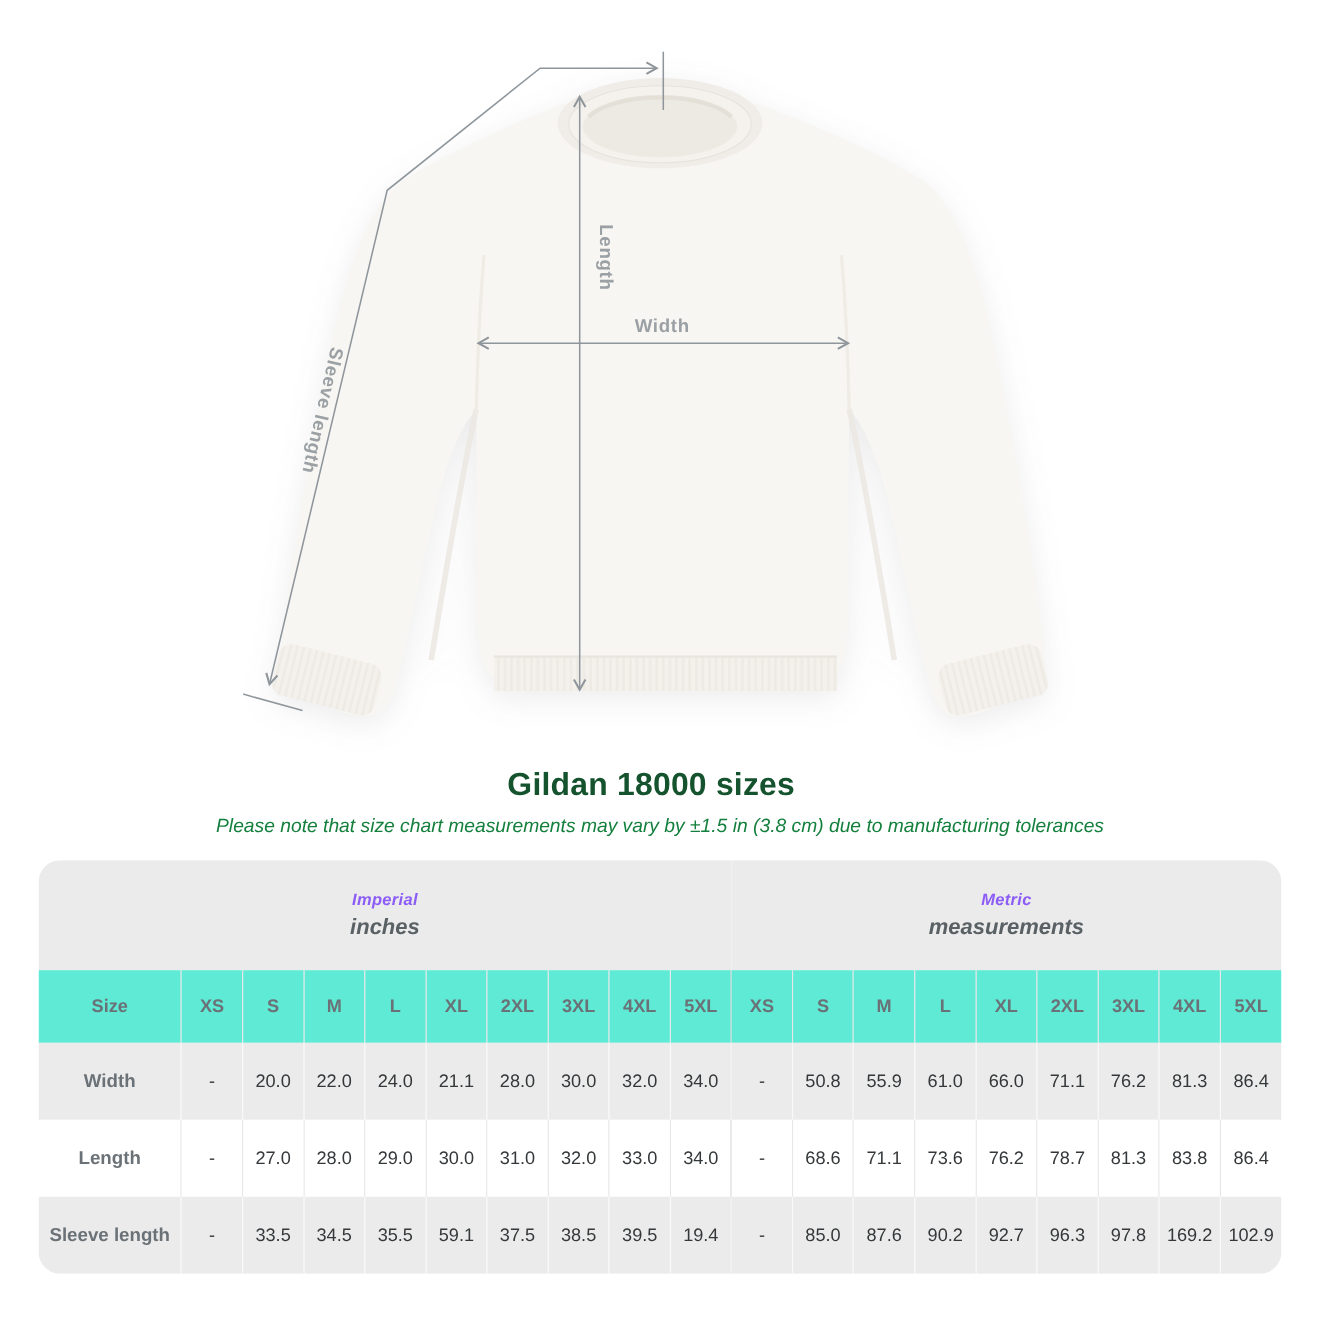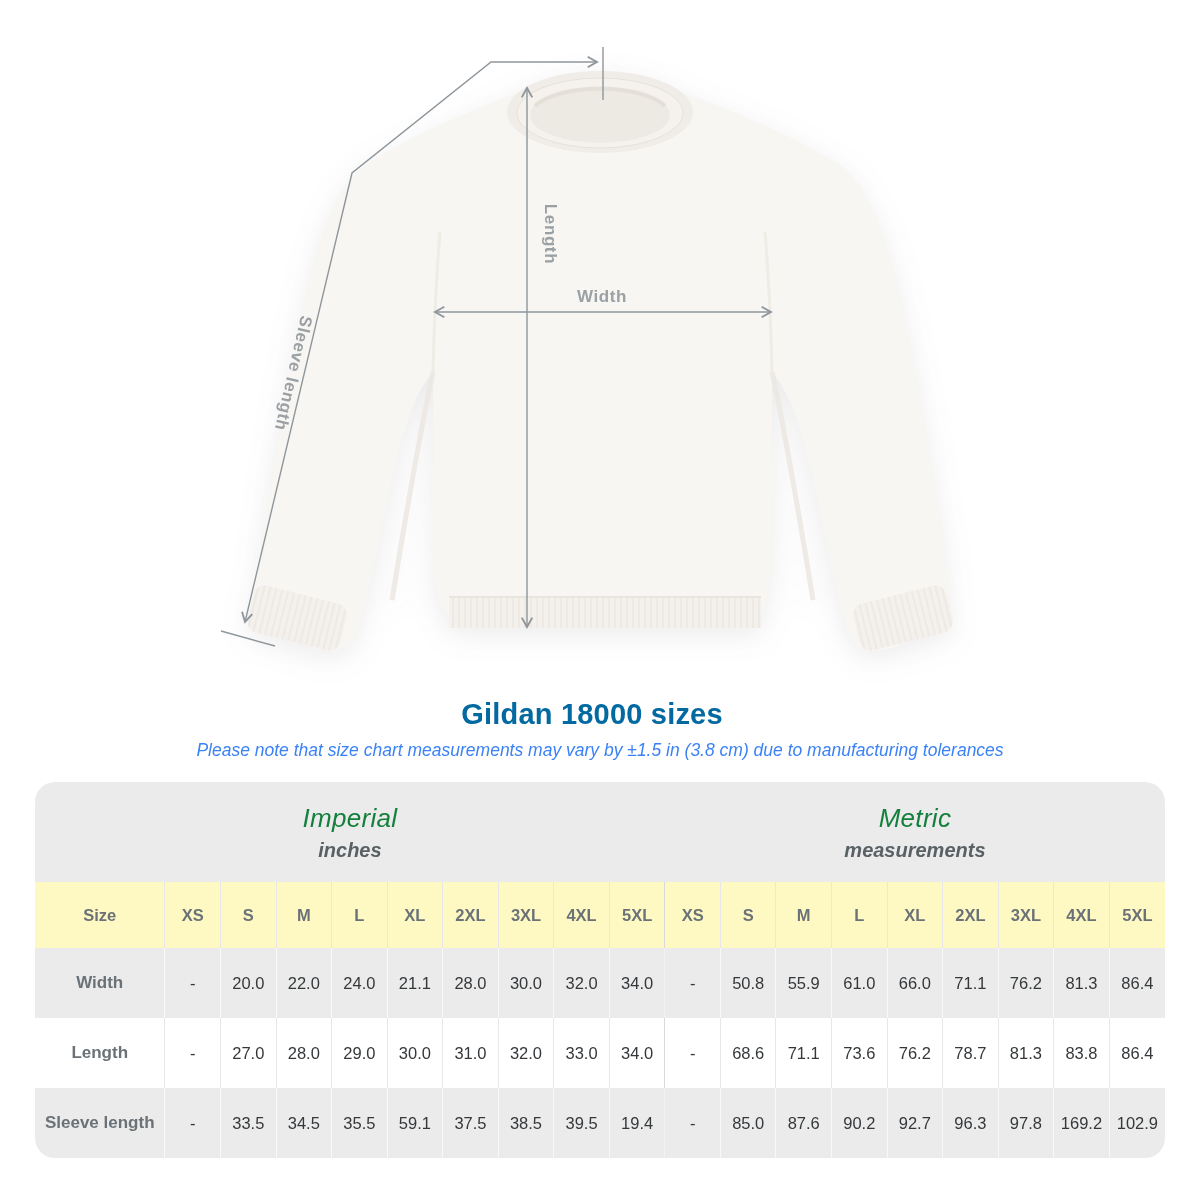--- a/index.html
+++ b/index.html
@@ -10,44 +10,44 @@
   }
   .page{width:1200px;height:1200px;background:#ffffff;}
 
   
   .diagram{position:relative;width:1200px;height:692px;}
   .diagram svg{display:block;}
 
   
   .title{
     margin:6px 16px 0 0;text-align:center;
-    font-size:29px;font-weight:700;color:#0369a1;letter-spacing:.2px;
+    font-size:29px;font-weight:700;color:#14532d;letter-spacing:.2px;
   }
   .subtitle{
     margin:9px 0 0 0;text-align:center;
-    font-size:17.5px;font-style:italic;color:#3b82f6;
+    font-size:17.5px;font-style:italic;color:#15803d;
   }
 
   
   .card{
     margin:21px 35px 0 35px;width:1130px;
     border-radius:20px;overflow:hidden;background:#ffffff;
   }
   table.chart{border-collapse:collapse;table-layout:fixed;width:1130px;}
   col.c-size{width:11.5%;}
   col.c-val{width:4.9166%;}
 
   tr.band-row th{background:#ebebeb;height:100px;vertical-align:middle;padding:0;}
-  .g-name{font-size:26px;font-weight:400;font-style:italic;color:#15803d;letter-spacing:.3px;}
+  .g-name{font-size:15px;font-weight:700;font-style:italic;color:#8b5cf6;letter-spacing:.3px;}
   .g-unit{font-size:20px;font-style:italic;color:#5a6165;margin-top:5px;}
   th.band-imperial{padding-left:34px;}
   th.band-metric{padding-right:22px;}
 
   tr.size-row th{
-    background:#fef9c3;height:66px;vertical-align:middle;
+    background:#5eead4;height:66px;vertical-align:middle;
     font-size:16.5px;font-weight:700;color:#6b7277;padding:0;text-align:center;
   }
   tr.data-row td, tr.data-row th{height:70px;vertical-align:middle;text-align:center;padding:0;}
   tr.data-row th{font-size:17px;font-weight:700;color:#6b7277;}
   tr.data-row td{font-size:16.5px;font-weight:400;color:#35383a;}
   tr.row-gray td, tr.row-gray th{background:#ebebeb;}
   tr.row-white td, tr.row-white th{background:#ffffff;}
 
   tr.size-row th + th{border-left:1px solid #e7e7e7;}
   tr.row-white th + td, tr.row-white td + td{border-left:1px solid #e7e7e7;}

